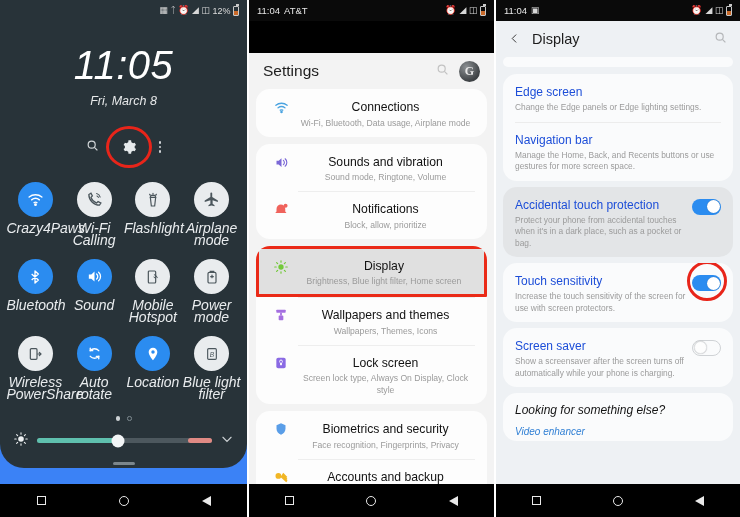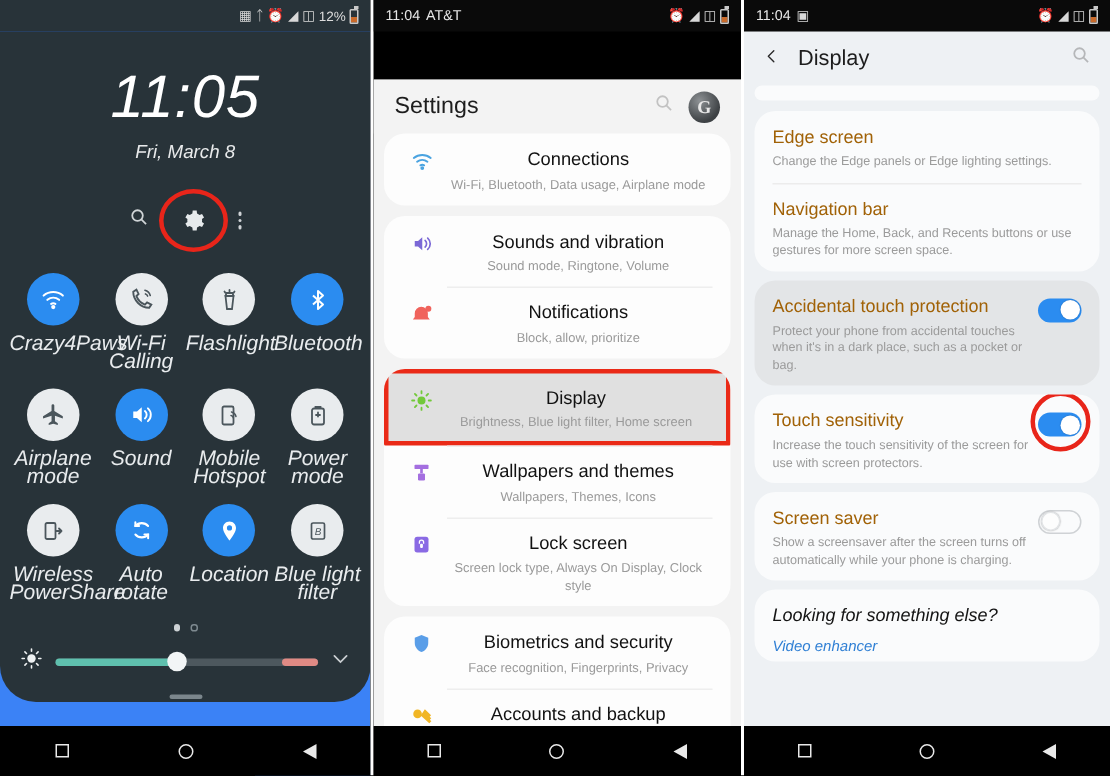--- a/index.html
+++ b/index.html
@@ -156,21 +156,21 @@
   .dp-header { height: 36px; display:flex; align-items:center; padding: 0 13px; }
   .dp-back { font-size: 15px; color:#2a2a2a; margin-right: 12px; line-height:1; }
   .dp-title { font-size: 14.5px; color:#1d1d1d; flex:1; }
   .dp-card { background:#fafbfc; border-radius: 14px; margin: 0 7px 6px; overflow:hidden; }
   .dp-card.grey { background:#e3e5e7; }
   .dp-row { display:flex; align-items:flex-start; padding: 8px 12px; position:relative; }
   .dp-row + .dp-row::before {
     content:""; position:absolute; left: 12px; right: 12px; top:0; height:1px; background:#ececec;
   }
   .dp-txt { flex:1; min-width:0; padding-right: 6px; }
-  .dp-name { font-size: 12px; color:#a16207; line-height: 15px; }
+  .dp-name { font-size: 12px; color:#1d4ed8; line-height: 15px; }
   .dp-sub { font-size: 8.4px; color:#9b9b9b; line-height: 11.5px; margin-top: 2px; }
   .dp-sub.blue { color:#2f7fd4; font-size: 8.8px; }
   .toggle {
     width: 29px; height: 16px; border-radius: 9px; background:#2b8cf0;
     position: relative; flex-shrink:0; margin-top: 4px;
   }
   .toggle.off { background:#fafbfc; border:1.3px solid #cfd2d5; }
   .toggle .knob {
     position:absolute; width: 13px; height: 13px; border-radius:50%; background:#fff;
     top: 1.5px; right: 1.5px; box-shadow: 0 0 1px rgba(0,0,0,.3);
@@ -260,35 +260,35 @@
               <svg width="16" height="16" viewBox="0 0 24 24" fill="none" stroke="#4b565c" stroke-width="1.8" stroke-linecap="round">
                 <path d="M8 8h8l-1.5 13h-5L8 8z"></path>
                   <path d="M8 8l1-3h6l1 3"></path>
                   <path d="M12 2v1.5M7 3.5l.8 1.2M17 3.5l-.8 1.2"></path>
               </svg>
             </div>
             <div class="qs-label">Flashlight</div>
           </div>
 
           <div class="qs-tile">
+            <div class="qs-circle">
+              <svg width="17" height="17" viewBox="0 0 24 24" fill="#4b565c">
+                <path d="M21 15.5v-2l-8-5V3.3a1.3 1.3 0 10-2.6 0V8.5l-8 5v2l8-2.5v5L7.7 20v1.6l4.3-1.2 4.3 1.2V20l-2.7-2v-5l7.4 2.5z"></path>
+              </svg>
+            </div>
+            <div class="qs-label">Airplane mode</div>
+          </div>
+
+          <div class="qs-tile">
             <div class="qs-circle on">
               <svg width="16" height="16" viewBox="0 0 24 24" fill="none" stroke="#fff" stroke-width="2" stroke-linejoin="round">
                 <path d="M7 7.5l10 9L12 21V3l5 4.5-10 9"></path>
               </svg>
             </div>
             <div class="qs-label">Bluetooth</div>
-          </div>
-
-          <div class="qs-tile">
-            <div class="qs-circle">
-              <svg width="17" height="17" viewBox="0 0 24 24" fill="#4b565c">
-                <path d="M21 15.5v-2l-8-5V3.3a1.3 1.3 0 10-2.6 0V8.5l-8 5v2l8-2.5v5L7.7 20v1.6l4.3-1.2 4.3 1.2V20l-2.7-2v-5l7.4 2.5z"></path>
-              </svg>
-            </div>
-            <div class="qs-label">Airplane mode</div>
           </div>
 
           <div class="qs-tile">
             <div class="qs-circle on">
               <svg width="17" height="17" viewBox="0 0 24 24" fill="#fff">
                 <path d="M4 9v6h3.5L12 19V5L7.5 9H4z"></path>
                 <path d="M15 8.5a4.6 4.6 0 010 7" fill="none" stroke="#fff" stroke-width="1.8" stroke-linecap="round"></path>
                 <path d="M17.8 6a8 8 0 010 12" fill="none" stroke="#fff" stroke-width="1.8" stroke-linecap="round"></path>
               </svg>
             </div>

